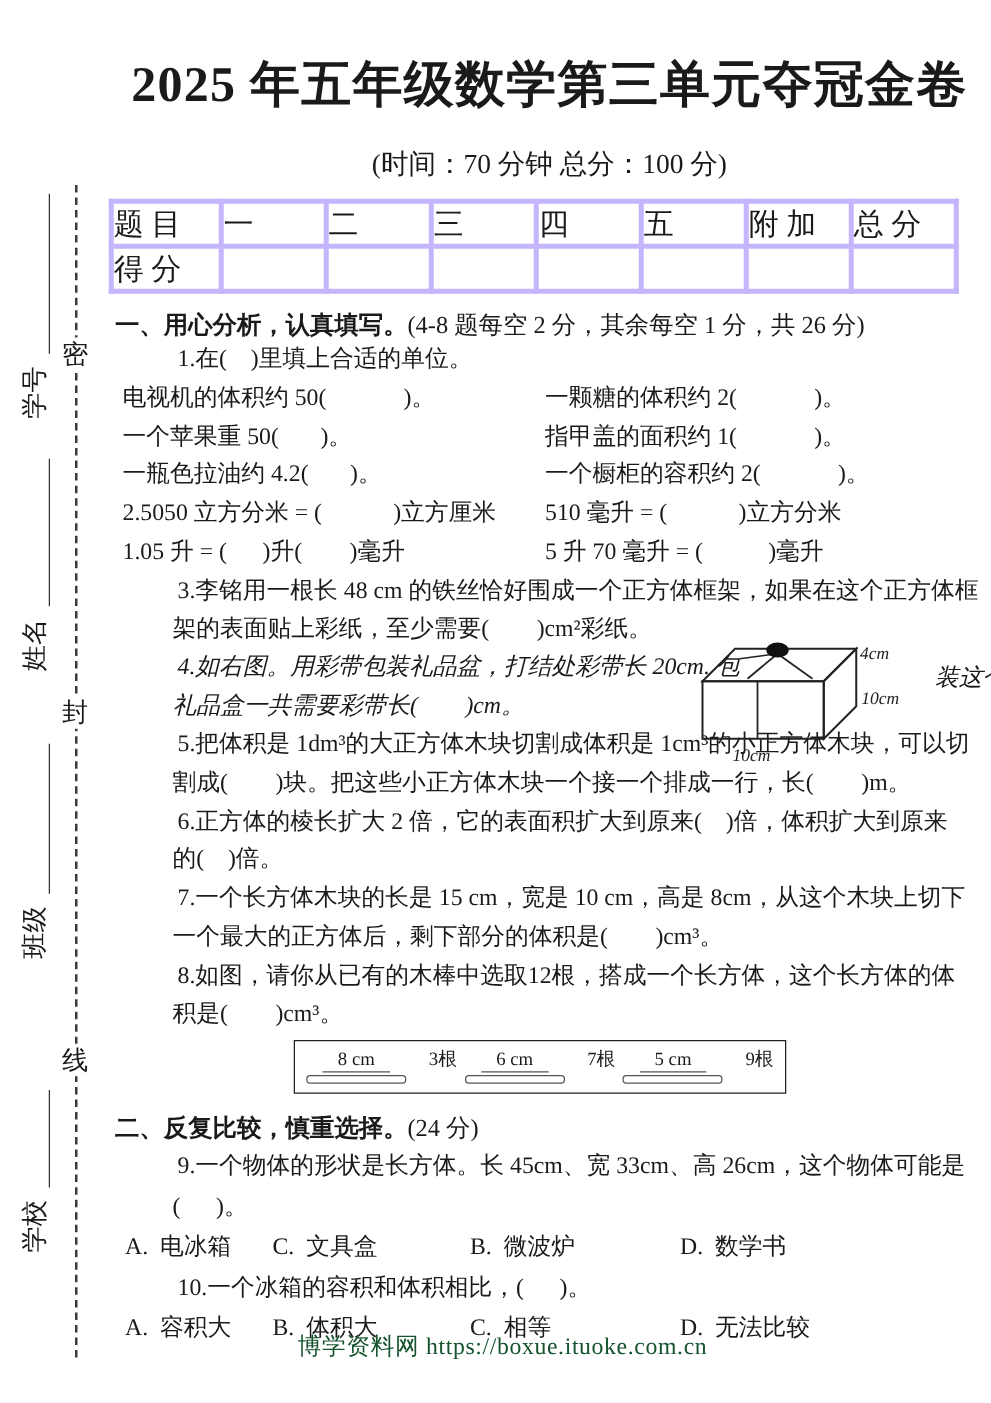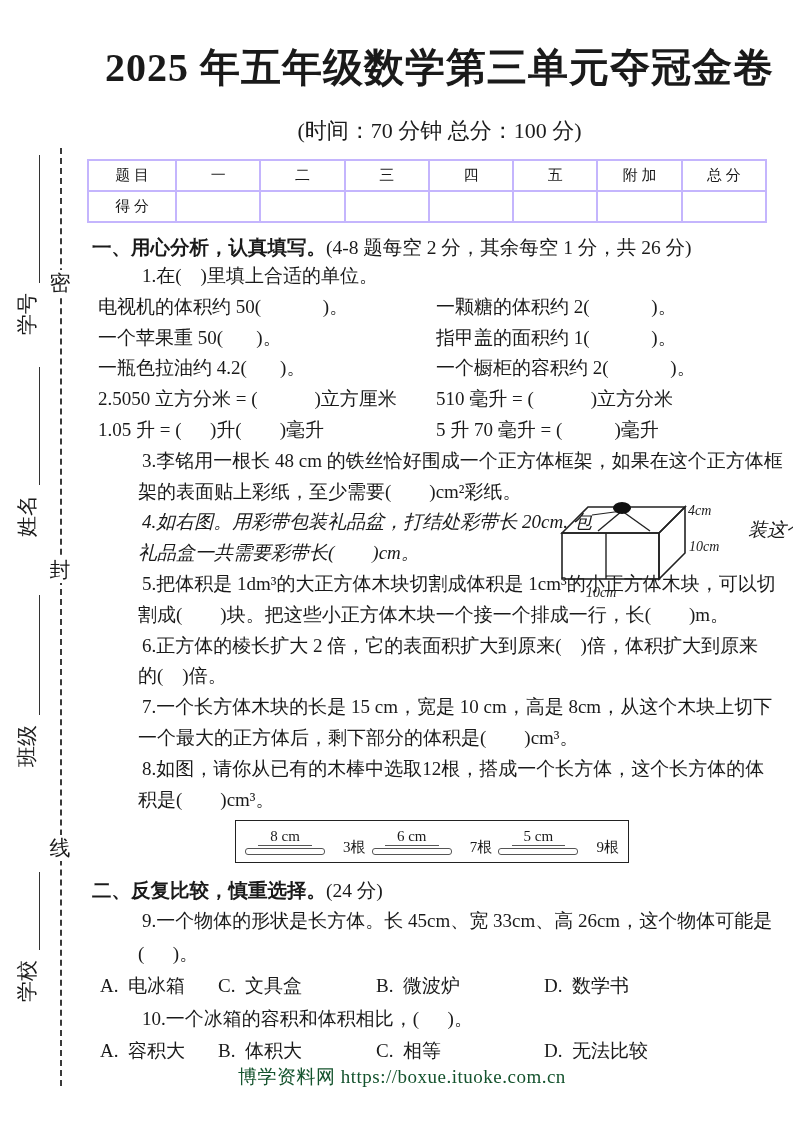--- a/index.html
+++ b/index.html
@@ -35,36 +35,36 @@
   .main{position:absolute;left:86px;top:0;width:707px;}
   .title{
     margin-top:44px;text-align:center;font-weight:bold;font-size:40px;
     letter-spacing:1px;line-height:1.2;
   }
   .subtitle{margin-top:24px;text-align:center;font-size:22px;}
   table.score{
     border-collapse:collapse;table-layout:fixed;width:680px;margin:13px 0 0 1px;
   }
   table.score td{
-    border:2px solid #c4b5fd;height:29px;text-align:center;font-size:15px;padding:0;
+    border:4px solid #c4b5fd;height:29px;text-align:left;font-size:24px;padding:0;
   }
   table.score col.first{width:13%}
   .sec-head{margin-top:11px;padding-left:6px;font-size:19.5px;white-space:pre;}
   .sec-head .b{font-family:"Liberation Sans","DejaVu Sans",sans-serif;font-weight:bold;}
   .line{font-size:19px;line-height:30.8px;padding-left:12px;white-space:pre;margin-left:44px;}
   .tworow{display:grid;grid-template-columns:350px auto;}
   .tworow .cell{font-size:19px;line-height:30.8px;white-space:pre;}
   .q4wrap{position:relative;font-style:italic;}
   .q4fig{position:absolute;left:472px;top:-8px;z-index:3;}
   .q4after{position:absolute;left:662px;top:10px;font-size:19px;white-space:pre;}
   .sticks-box{
     width:380px;height:41px;border:1.5px solid #222;margin:5px 0 0 149px;
     display:flex;align-items:center;justify-content:space-around;padding:0 6px;
   }
-  .stick-group{display:flex;align-items:flex-end;gap:18px;}
+  .stick-group{display:flex;align-items:flex-start;gap:18px;}
   .stick-col{display:flex;flex-direction:column;align-items:center;}
   .stick-len{font-size:15px;border-bottom:1px solid #555;padding:0 12px;line-height:17px;}
   .stick-rod{width:78px;height:5px;border:1px solid #555;border-radius:3px;margin-top:2px;background:#fff;}
   .stick-cnt{font-size:15px;line-height:16px;}
   .opts{display:grid;grid-template-columns:118px 158px 168px auto;padding-left:14px;
         font-size:19px;line-height:31.5px;}
   .opts span{white-space:pre;}
   
   .watermark{position:absolute;left:238px;top:1064px;color:#14532d;font-size:19px;
              letter-spacing:.5px;z-index:1;}

